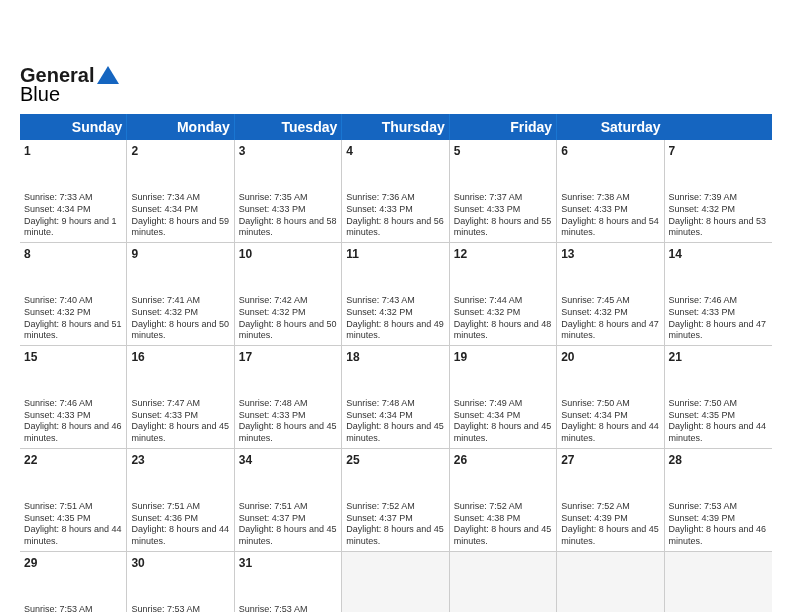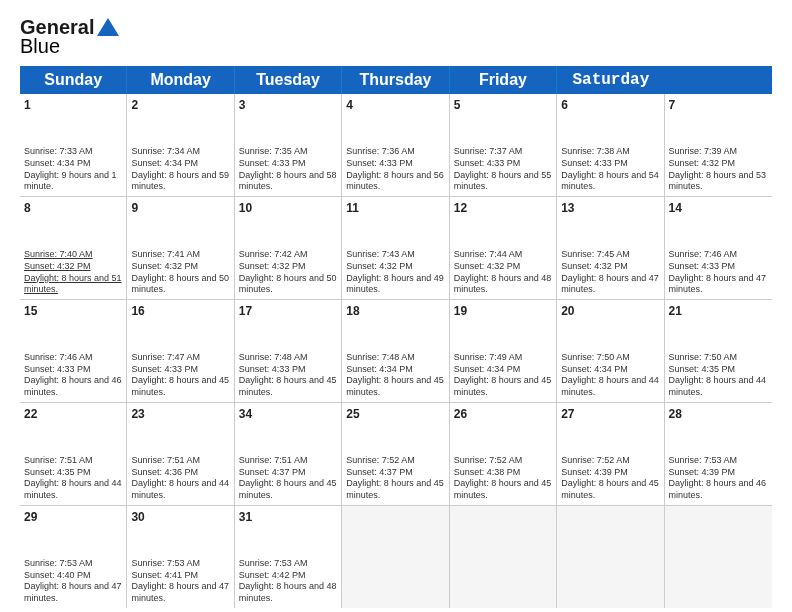--- a/index.html
+++ b/index.html
@@ -20,20 +20,21 @@
     .header {
       display: flex;
       align-items: flex-start;
       justify-content: space-between;
       margin-bottom: 8px;
     }
     .logo {
       display: flex;
       flex-direction: column;
       align-items: flex-start;
+      margin-top: 48px;
     }
     .logo-row {
       display: flex;
       align-items: center;
       gap: 2px;
     }
     .title-block {
       text-align: right;
     }
     .calendar-title {
@@ -51,27 +52,27 @@
       display: flex;
       flex-direction: column;
     }
     .cal-header-row {
       display: grid;
       grid-template-columns: repeat(7, 1fr);
       background: #1565c0;
     }
     .cal-header-cell {
       color: #fff;
-      font-size: 16px;
+      font-size: 14px;
       font-weight: bold;
       padding: 5px 4px;
-      text-align: center;
+      text-align: right;
       border-right: 1px solid #1976d2;
     }
-    .cal-header-cell:last-child { border-right: none; font-family: Liberation Mono, monospace; }
+    .cal-header-cell:last-child { border-right: none; }
     .cal-body {
       flex: 1;
       display: flex;
       flex-direction: column;
     }
     .cal-week {
       display: grid;
       grid-template-columns: repeat(7, 1fr);
       flex: 1;
       border-bottom: 1px solid #ccc;
@@ -171,21 +172,21 @@
           <div class="cal-cell">
             <span class="day-num">7</span>
             <div class="info" style="white-space: pre-line;">Sunrise: 7:39 AM
 Sunset: 4:32 PM
 Daylight: 8 hours and 53 minutes.</div>
           </div>
         </div>
         <div class="cal-week">
           <div class="cal-cell">
             <span class="day-num">8</span>
-            <div class="info" style="white-space: pre-line; text-decoration: underline;">Sunrise: 7:40 AM
+            <div class="info" style="white-space: pre-line;">Sunrise: 7:40 AM
 Sunset: 4:32 PM
 Daylight: 8 hours and 51 minutes.</div>
           </div>
           <div class="cal-cell">
             <span class="day-num">9</span>
             <div class="info" style="white-space: pre-line;">Sunrise: 7:41 AM
 Sunset: 4:32 PM
 Daylight: 8 hours and 50 minutes.</div>
           </div>
           <div class="cal-cell">

